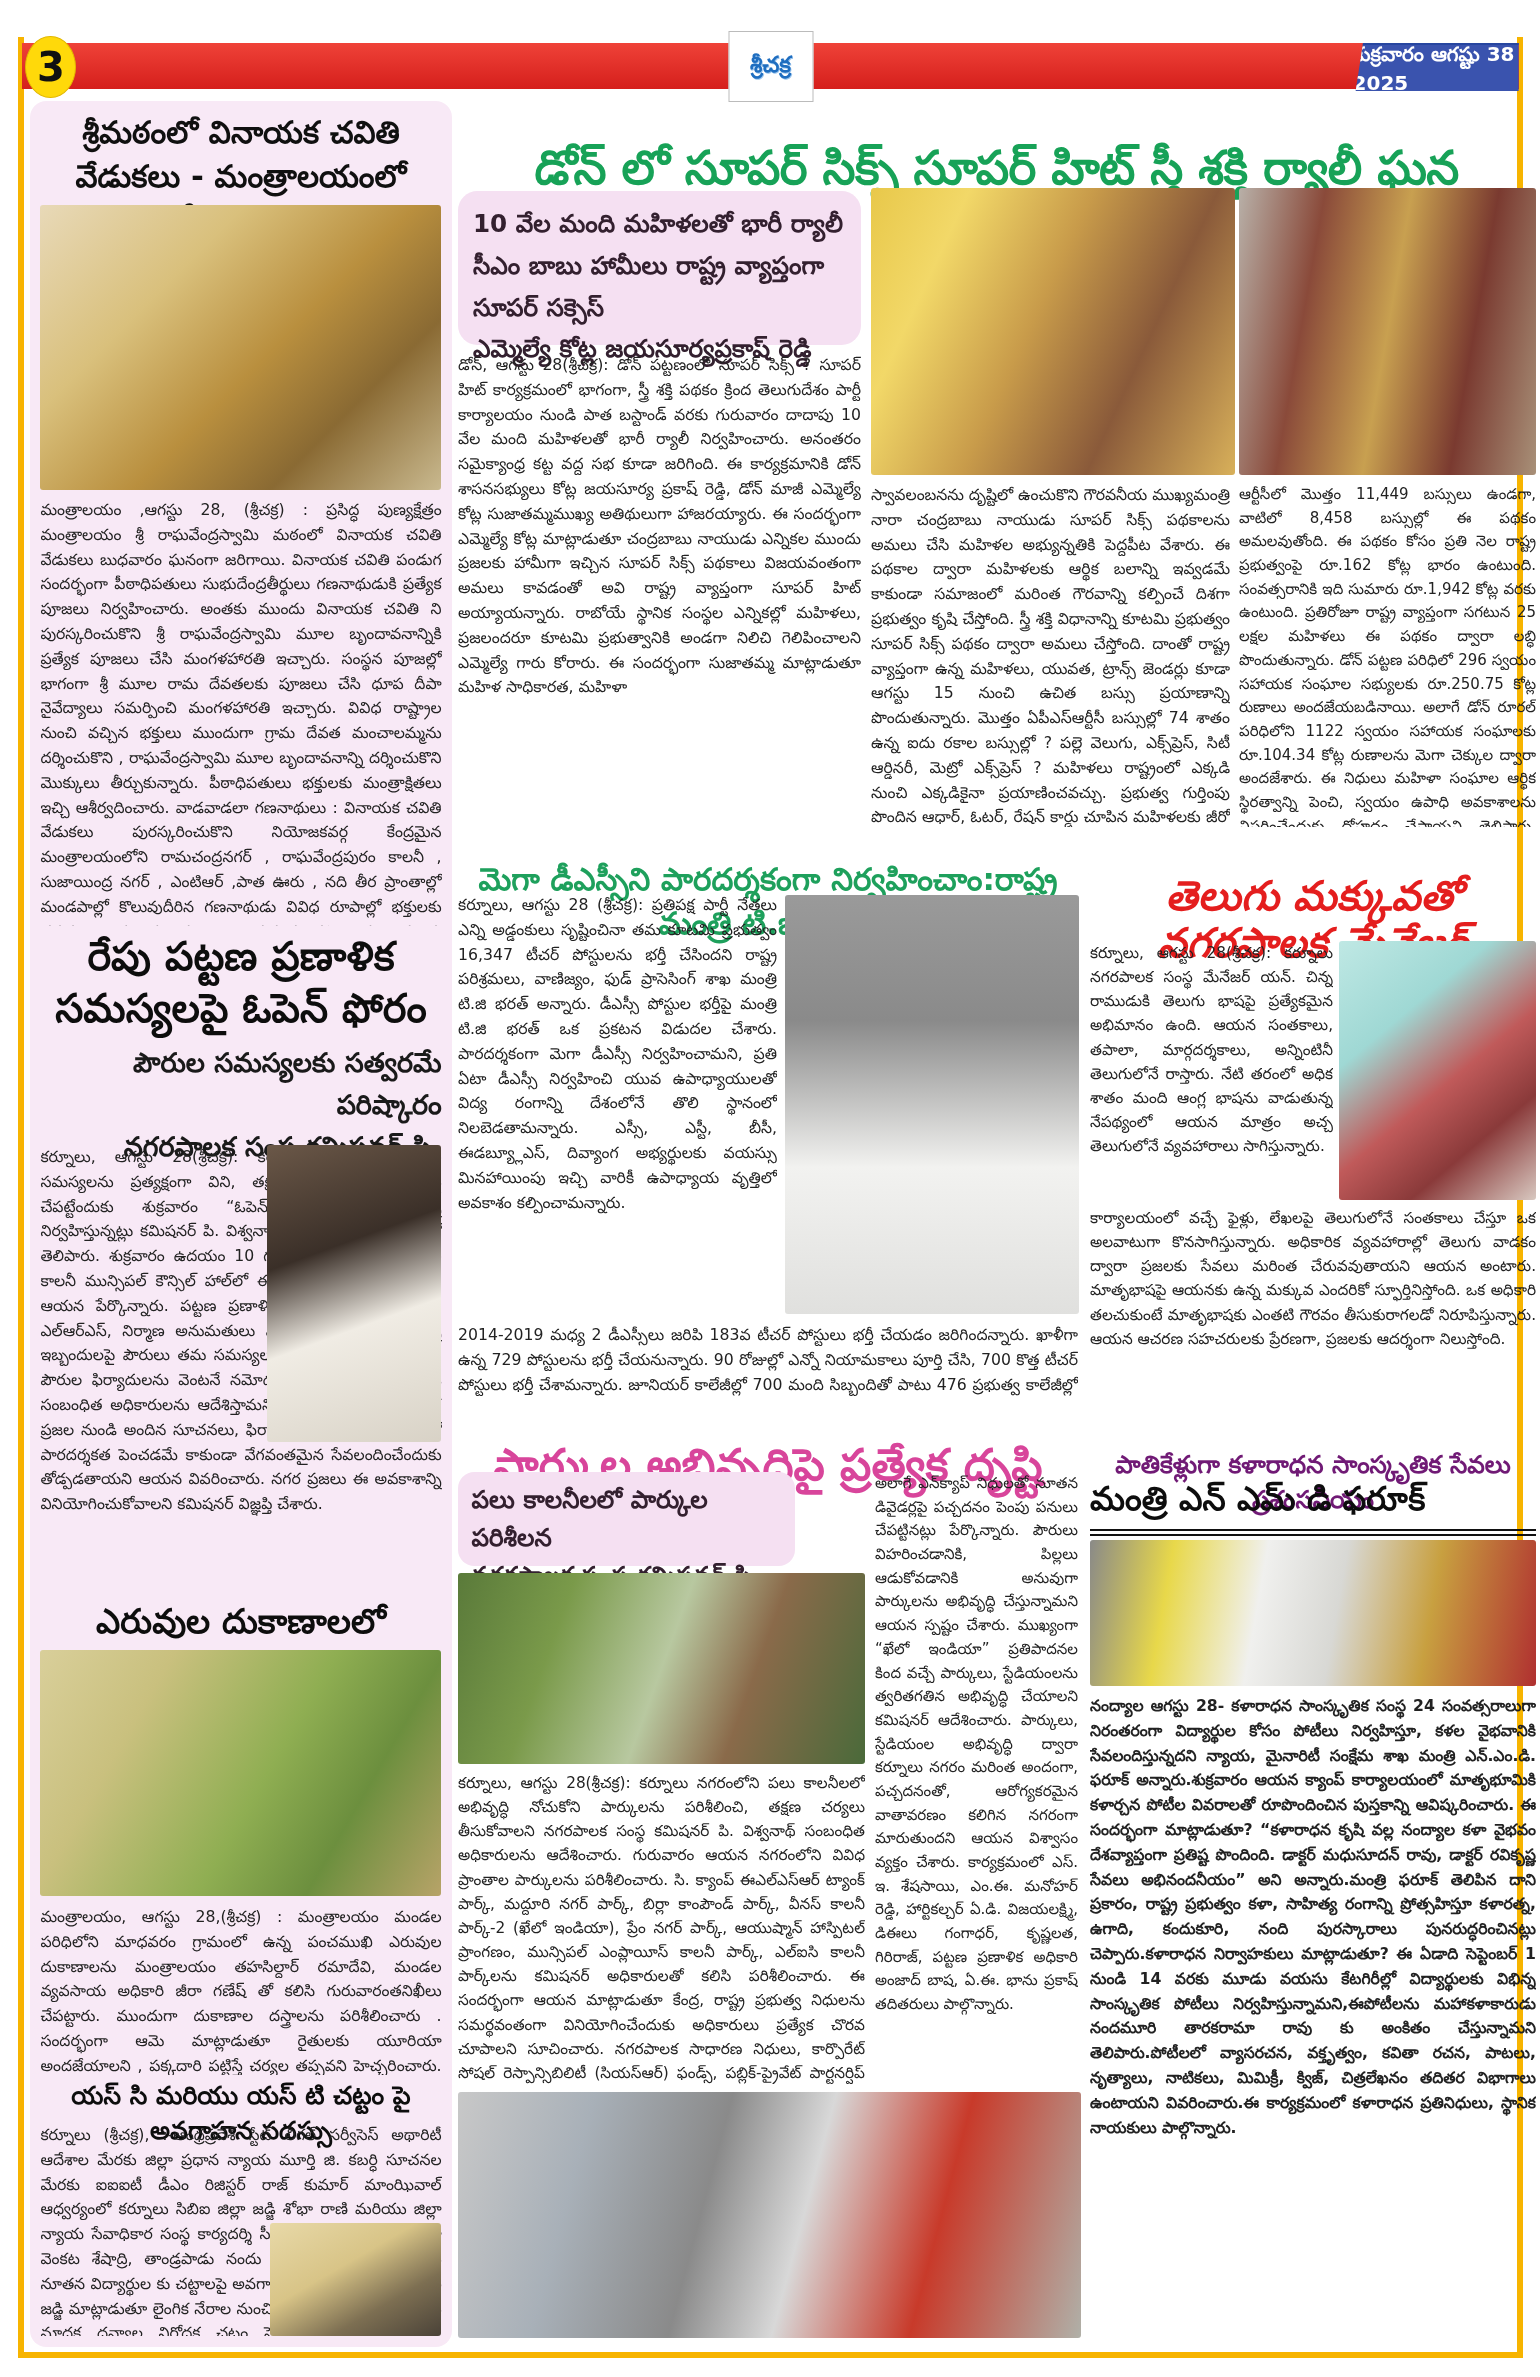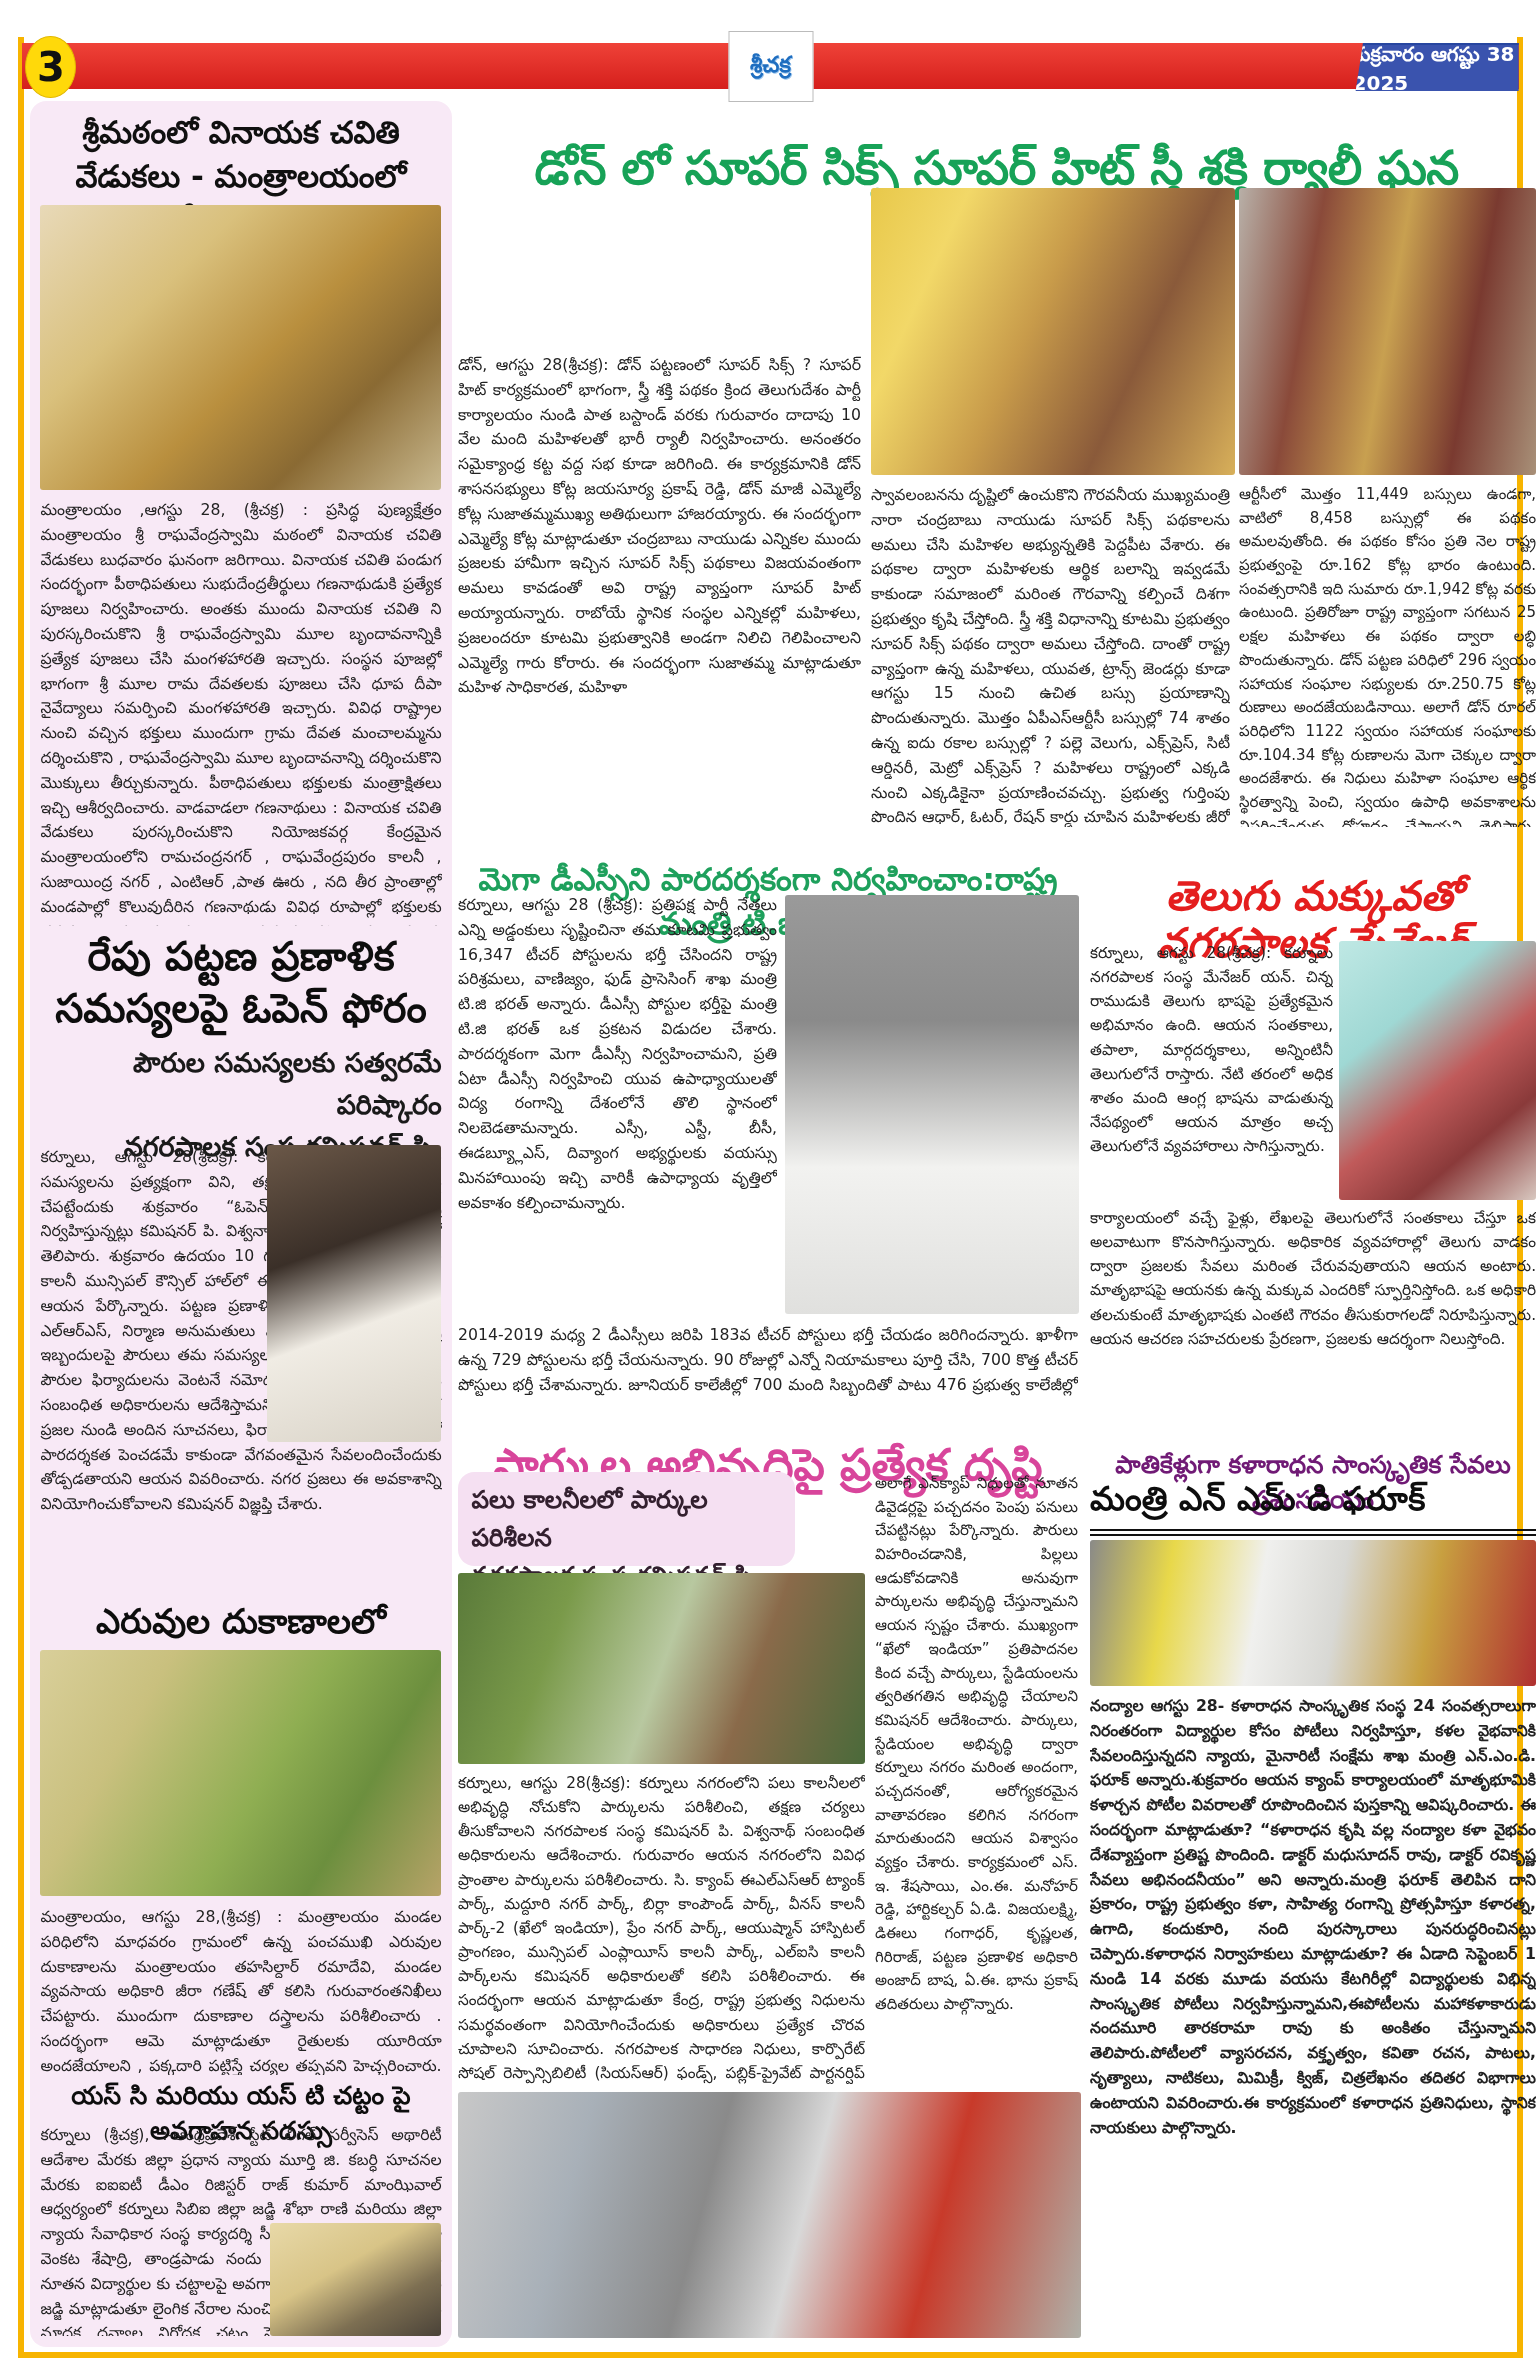--- a/index.html
+++ b/index.html
@@ -120,20 +120,25 @@
     <div class="lc-abs headC">ఎరువుల దుకాణాలలో తనిఖీలు</div>
     <div class="photo photoC"></div>
     <div class="lc-abs body-text bodyC">మంత్రాలయం, ఆగస్టు 28,(శ్రీచక్ర) : మంత్రాలయం మండల పరిధిలోని మాధవరం గ్రామంలో ఉన్న పంచముఖి ఎరువుల దుకాణాలను మంత్రాలయం తహసిల్దార్ రమాదేవి, మండల వ్యవసాయ అధికారి జీరా గణేష్ తో కలిసి గురువారంతనిఖీలు చేపట్టారు. ముందుగా దుకాణాల దస్త్రాలను పరిశీలించారు . సందర్భంగా ఆమె మాట్లాడుతూ రైతులకు యూరియా అందజేయాలని , పక్కదారి పట్టిస్తే చర్యల తప్పవని హెచ్చరించారు. ఈ కార్యక్రమంలో వ్యవసాయ అధికారులు తిరుమలరెడ్డి పాల్గొన్నారు.</div>
 
     <div class="lc-abs headD">యస్ సి మరియు యస్ టి చట్టం పై అవగాహన సదస్సు</div>
     <div class="lc-abs body-text bodyD">కర్నూలు (శ్రీచక్ర), :-ఆంధ్రప్రదేశ్ స్టేట్ లీగల్ సర్వీసెస్ అథారిటీ ఆదేశాల మేరకు జిల్లా ప్రధాన న్యాయ మూర్తి జి. కబర్ధి సూచనల మేరకు ఐఐఐటీ డీఎం రిజిస్టర్ రాజ్ కుమార్ మాంఝివాల్ ఆధ్వర్యంలో కర్నూలు సిబిఐ జిల్లా జడ్జి శోభా రాణి మరియు జిల్లా న్యాయ సేవాధికార సంస్థ కార్యదర్శి సీనియర్ సివిల్ జడ్జి బి .లీలా వెంకట శేషాద్రి, తాండ్రపాడు నందు గల ఐఐఐటీ డీఎం నందు నూతన విద్యార్థుల కు చట్టాలపై అవగాహన కల్పించారు. శోభా రాణి జడ్జి మాట్లాడుతూ లైంగిక నేరాల నుంచి పిల్లల రక్షణ చట్టం మరియు మాదక ద్రవ్యాల నిరోధక చట్టం పై అవగాహన కల్పించారు. అనంతరం లీలా వెంకట శేషాద్రి జడ్జి మాట్లాడుతూ పి.సి.ఆర్ చట్టం, ఎస్సీ ఎస్టీ అట్రాసిటీ యాక్ట్, ర్యాగింగ్ చట్టం పై అవగాహన కల్పించారు. ఈ కార్యక్రమం లో కాలేజీ డీన్ సత్తిబాబు మరియు ప్రొఫెసర్ లు విద్యార్థులు పాల్గొన్నారు.</div>
     <div class="photo photoD"></div>
   </aside>
 
   <h1 class="green-head">డోన్ లో సూపర్ సిక్స్  సూపర్ హిట్ స్త్రీ శక్తి ర్యాలీ ఘన విజయం</h1>
+  <div class="kicker">
+    <div>10 వేల మంది మహిళలతో భారీ ర్యాలీ</div>
+    <div>సీఎం బాబు హామీలు రాష్ట్ర వ్యాప్తంగా సూపర్ సక్సెస్</div>
+    <div>ఎమ్మెల్యే కోట్ల జయసూర్యప్రకాష్ రెడ్డి</div>
+  </div>
   <div class="photo photoR1"></div>
   <div class="photo photoR2"></div>
   <div class="body-text rally1">డోన్, ఆగస్టు 28(శ్రీచక్ర): డోన్ పట్టణంలో సూపర్ సిక్స్ ? సూపర్ హిట్ కార్యక్రమంలో భాగంగా, స్త్రీ శక్తి పథకం క్రింద తెలుగుదేశం పార్టీ కార్యాలయం నుండి పాత బస్టాండ్ వరకు గురువారం దాదాపు 10 వేల మంది మహిళలతో భారీ ర్యాలీ నిర్వహించారు. అనంతరం సమైక్యాంధ్ర కట్ట వద్ద సభ కూడా జరిగింది. ఈ కార్యక్రమానికి డోన్ శాసనసభ్యులు కోట్ల జయసూర్య ప్రకాష్ రెడ్డి, డోన్ మాజీ ఎమ్మెల్యే కోట్ల సుజాతమ్మముఖ్య అతిథులుగా హాజరయ్యారు. ఈ సందర్భంగా ఎమ్మెల్యే కోట్ల మాట్లాడుతూ చంద్రబాబు నాయుడు ఎన్నికల ముందు ప్రజలకు హామీగా ఇచ్చిన సూపర్ సిక్స్ పథకాలు విజయవంతంగా అమలు కావడంతో అవి రాష్ట్ర వ్యాప్తంగా సూపర్ హిట్ అయ్యాయన్నారు. రాబోయే స్థానిక సంస్థల ఎన్నికల్లో మహిళలు, ప్రజలందరూ కూటమి ప్రభుత్వానికి అండగా నిలిచి గెలిపించాలని ఎమ్మెల్యే గారు కోరారు. ఈ సందర్భంగా సుజాతమ్మ మాట్లాడుతూ మహిళ సాధికారత, మహిళా</div>
   <div class="body-text rally2">స్వావలంబనను దృష్టిలో ఉంచుకొని గౌరవనీయ ముఖ్యమంత్రి నారా చంద్రబాబు నాయుడు సూపర్ సిక్స్ పథకాలను అమలు చేసి మహిళల అభ్యున్నతికి పెద్దపీట వేశారు. ఈ పథకాల ద్వారా మహిళలకు ఆర్థిక బలాన్ని ఇవ్వడమే కాకుండా సమాజంలో మరింత గౌరవాన్ని కల్పించే దిశగా ప్రభుత్వం కృషి చేస్తోంది. స్త్రీ శక్తి విధానాన్ని కూటమి ప్రభుత్వం సూపర్ సిక్స్ పథకం ద్వారా అమలు చేస్తోంది. దాంతో రాష్ట్ర వ్యాప్తంగా ఉన్న మహిళలు, యువత, ట్రాన్స్ జెండర్లు కూడా ఆగస్టు 15 నుంచి ఉచిత బస్సు ప్రయాణాన్ని పొందుతున్నారు. మొత్తం ఏపీఎస్ఆర్టీసీ బస్సుల్లో 74 శాతం ఉన్న ఐదు రకాల బస్సుల్లో ? పల్లె వెలుగు, ఎక్స్‌ప్రెస్, సిటీ ఆర్డినరీ, మెట్రో ఎక్స్‌ప్రెస్ ? మహిళలు రాష్ట్రంలో ఎక్కడి నుంచి ఎక్కడికైనా ప్రయాణించవచ్చు. ప్రభుత్వ గుర్తింపు పొందిన ఆధార్, ఓటర్, రేషన్ కార్డు చూపిన మహిళలకు జీరో ఫేర్ టికెట్లు జారీ చేయబడతాయి.</div>
   <div class="body-text rally3">ఆర్టీసీలో మొత్తం 11,449 బస్సులు ఉండగా, వాటిలో 8,458 బస్సుల్లో ఈ పథకం అమలవుతోంది. ఈ పథకం కోసం ప్రతి నెల రాష్ట్ర ప్రభుత్వంపై రూ.162 కోట్ల భారం ఉంటుంది. సంవత్సరానికి ఇది సుమారు రూ.1,942 కోట్ల వరకు ఉంటుంది. ప్రతిరోజూ రాష్ట్ర వ్యాప్తంగా సగటున 25 లక్షల మహిళలు ఈ పథకం ద్వారా లబ్ధి పొందుతున్నారు. డోన్ పట్టణ పరిధిలో 296 స్వయం సహాయక సంఘాల సభ్యులకు రూ.250.75 కోట్ల రుణాలు అందజేయబడినాయి. అలాగే డోన్ రూరల్ పరిధిలోని 1122 స్వయం సహాయక సంఘాలకు రూ.104.34 కోట్ల రుణాలను మెగా చెక్కుల ద్వారా అందజేశారు. ఈ నిధులు మహిళా సంఘాల ఆర్థిక స్థిరత్వాన్ని పెంచి, స్వయం ఉపాధి అవకాశాలను విస్తరించేందుకు దోహదం చేస్తాయని తెలిపారు. చివరిగా ప్రతిజ్ఞ చేసి సభను విజయవంతంగా ముగించారు. ఈ కార్యక్రమంలో కూటమి నాయకులు, ప్రజా ప్రతినిధులు, మహిళలు తదితరులు పాల్గొని విజయవంతం చేశారు.</div>
 
   <h2 class="dsc-head">మెగా డీఎస్సీని పారదర్శకంగా నిర్వహించాం:రాష్ట్ర మంత్రి టి.జి భరత్</h2>
   <div class="body-text dsc-body">కర్నూలు, ఆగస్టు 28 (శ్రీచక్ర): ప్రతిపక్ష పార్టీ నేతలు ఎన్ని అడ్డంకులు సృష్టించినా తమ కూటమి ప్రభుత్వం 16,347 టీచర్ పోస్టులను భర్తీ చేసిందని రాష్ట్ర పరిశ్రమలు, వాణిజ్యం, ఫుడ్ ప్రాసెసింగ్ శాఖ మంత్రి టి.జి భరత్ అన్నారు. డీఎస్సీ పోస్టుల భర్తీపై మంత్రి టి.జి భరత్ ఒక ప్రకటన విడుదల చేశారు. పారదర్శకంగా మెగా డీఎస్సీ నిర్వహించామని, ప్రతి ఏటా డీఎస్సీ నిర్వహించి యువ ఉపాధ్యాయులతో విద్య రంగాన్ని దేశంలోనే తొలి స్థానంలో నిలబెడతామన్నారు. ఎస్సీ, ఎస్టీ, బీసీ, ఈడబ్య్లూఎస్, దివ్యాంగ అభ్యర్థులకు వయస్సు మినహాయింపు ఇచ్చి వారికీ ఉపాధ్యాయ వృత్తిలో అవకాశం కల్పించామన్నారు.</div>
   <div class="photo photoDSC"></div>
   <div class="body-text dsc-body2">2014-2019 మధ్య 2 డీఎస్సీలు జరిపి 183వ టీచర్ పోస్టులు భర్తీ చేయడం జరిగిందన్నారు. ఖాళీగా ఉన్న 729 పోస్టులను భర్తీ చేయనున్నారు. 90 రోజుల్లో ఎన్నో నియామకాలు పూర్తి చేసి, 700 కొత్త టీచర్ పోస్టులు భర్తీ చేశామన్నారు. జూనియర్ కాలేజీల్లో 700 మంది సిబ్బందితో పాటు 476 ప్రభుత్వ కాలేజీల్లో 3619 మంది అధ్యాపకుల సర్దుబాటు చేసినట్లు వివరించారు. తమ కూటమి ప్రభుత్వం ఏర్పడిన తర్వాత విద్యా వ్యవస్థను గొప్పగా తీర్చిదిద్దేందుకు అన్ని విధాలా కృషి చేస్తున్నామన్నారు.</div>

